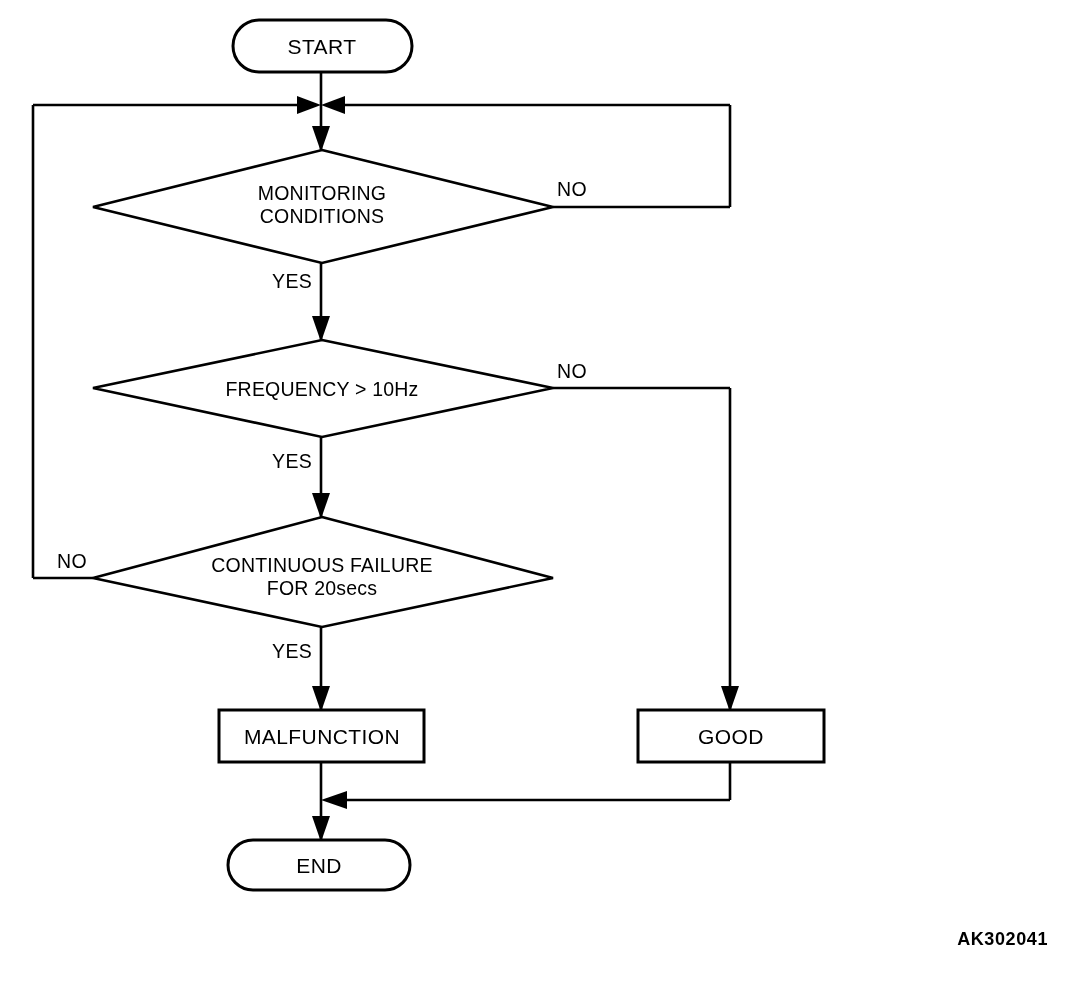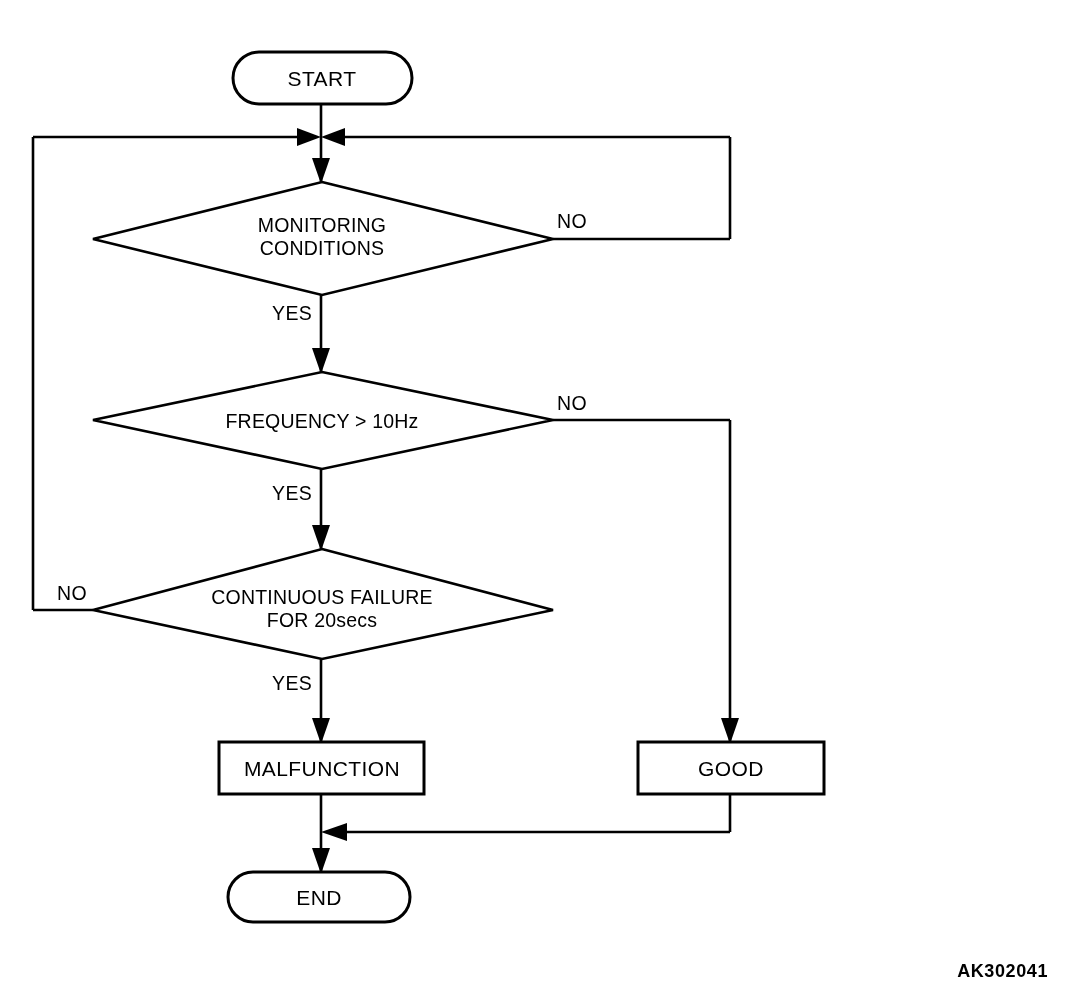--- a/index.html
+++ b/index.html
@@ -12,21 +12,20 @@
     width: 1072px;
     height: 986px;
     font-family: "Liberation Sans", sans-serif;
     overflow: hidden;
   }
   #diagram-root {
     position: relative;
     width: 1072px;
     height: 938px;
     background: #ffffff;
-    margin-top: 32px;
   }
   svg.flowchart-canvas {
     position: absolute;
     top: 0;
     left: 0;
     width: 1072px;
     height: 986px;
     display: block;
   }
   .shape-outline {

